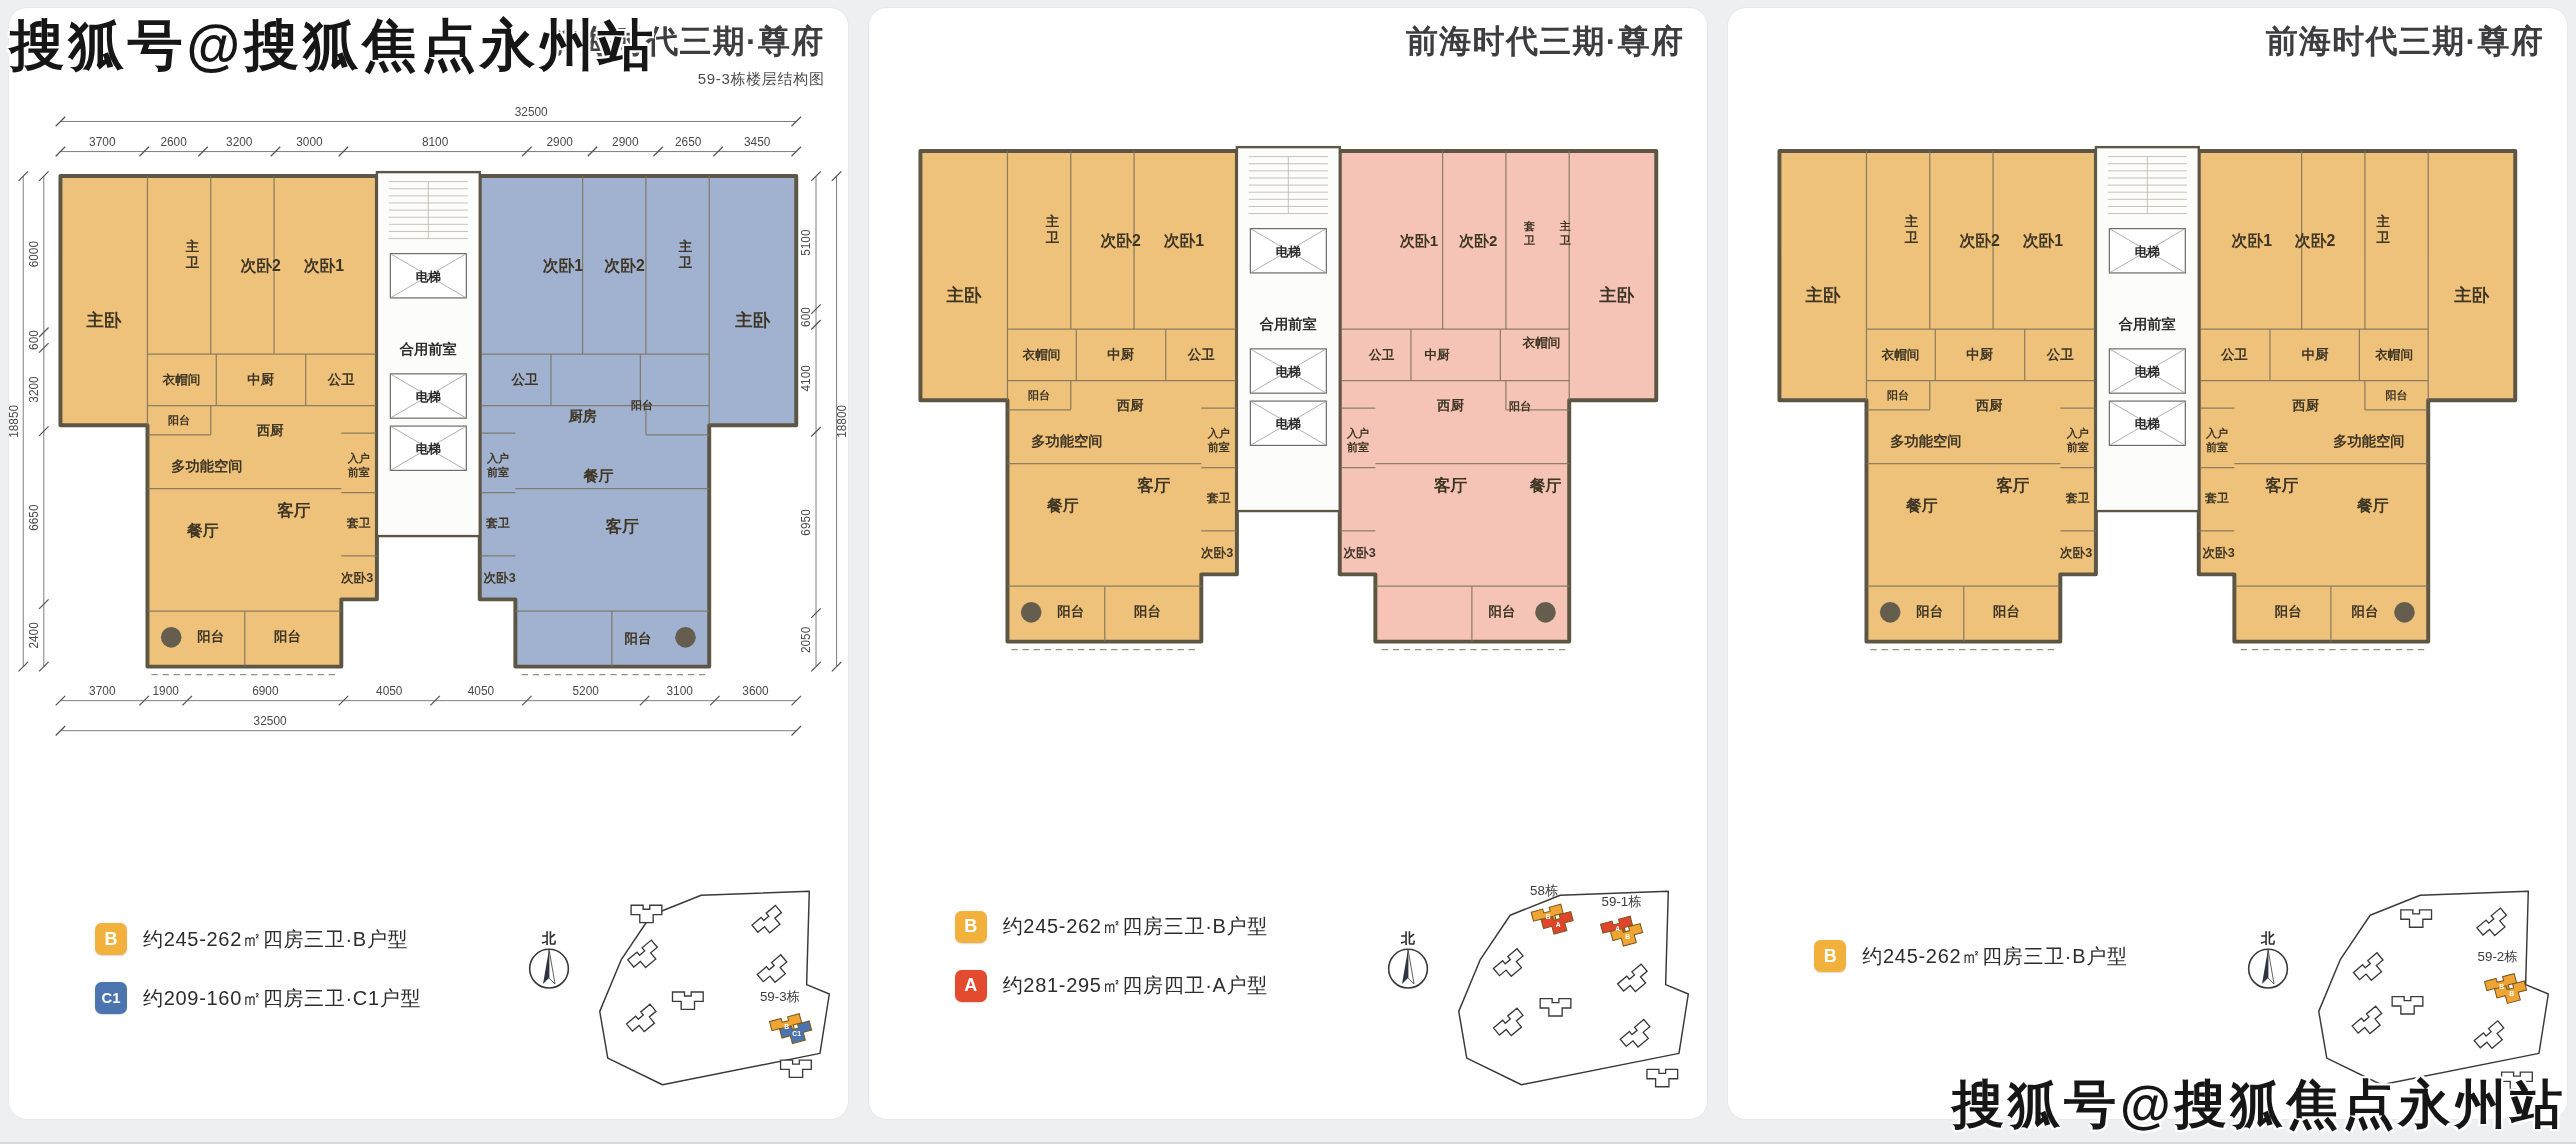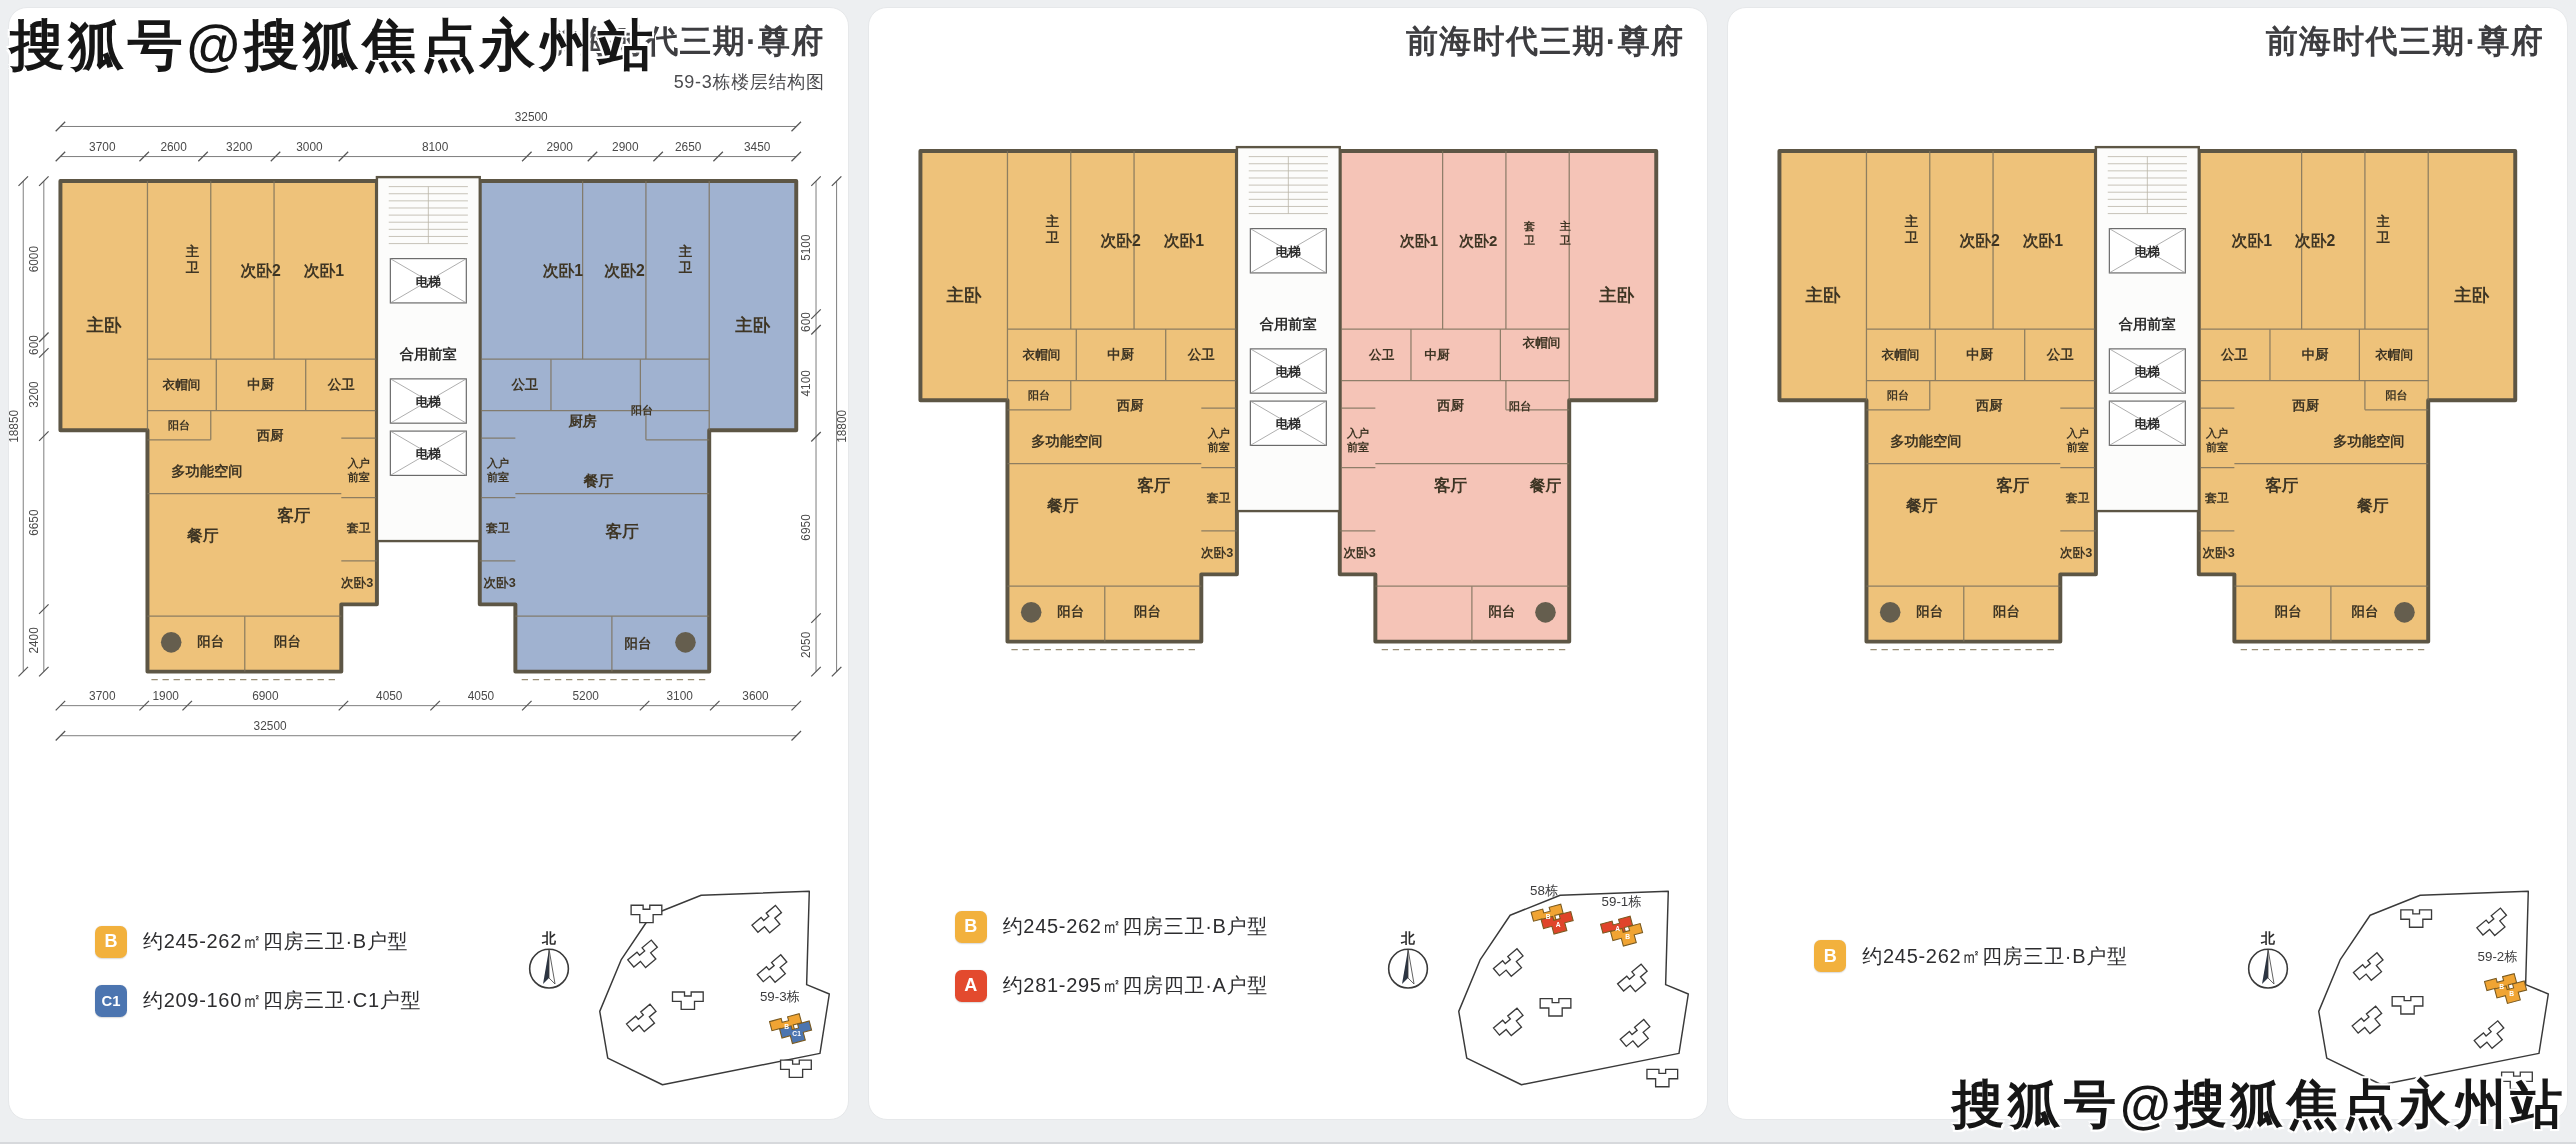--- a/index.html
+++ b/index.html
@@ -9,21 +9,21 @@
     font-family:"Liberation Sans", sans-serif;
   }
   .page{width:2576px;height:1145px;position:relative;}
   .panels{display:flex;gap:19px;padding:6.7px 8px;box-sizing:border-box;height:1127px;}
   .panel{
     flex:1 1 0;background:#ffffff;border:0.7px solid #e6e8ea;border-radius:19px;
     display:flex;flex-direction:column;overflow:hidden;position:relative;
   }
   .hdr{padding:12px 23px 0 0;text-align:right;}
   .hdr .title{font-size:32px;font-weight:bold;color:#3d3d40;letter-spacing:1.3px;}
-  .hdr .subtitle{font-size:18px;color:#4b4b4e;margin-top:6.7px;letter-spacing:0.7px;}
+  .hdr .subtitle{font-size:15px;color:#4b4b4e;margin-top:6.7px;letter-spacing:0.7px;}
   .plan-wrap{width:100%;height:725px;margin-top:4px;}
   .plan-wrap svg{display:block;width:100%;height:100%;}
   .bottom{flex:1;display:flex;position:relative;}
   .legend{display:flex;flex-direction:column;justify-content:center;gap:27px;margin-left:86px;}
   .legend-row{display:flex;align-items:center;gap:16px;}
   .badge{
     width:32px;height:32px;border-radius:6.7px;color:#fff;font-weight:bold;
     display:flex;align-items:center;justify-content:center;font-size:18px;
     box-shadow:0 0.7px 1.3px rgba(0,0,0,.15);flex:0 0 auto;
   }

